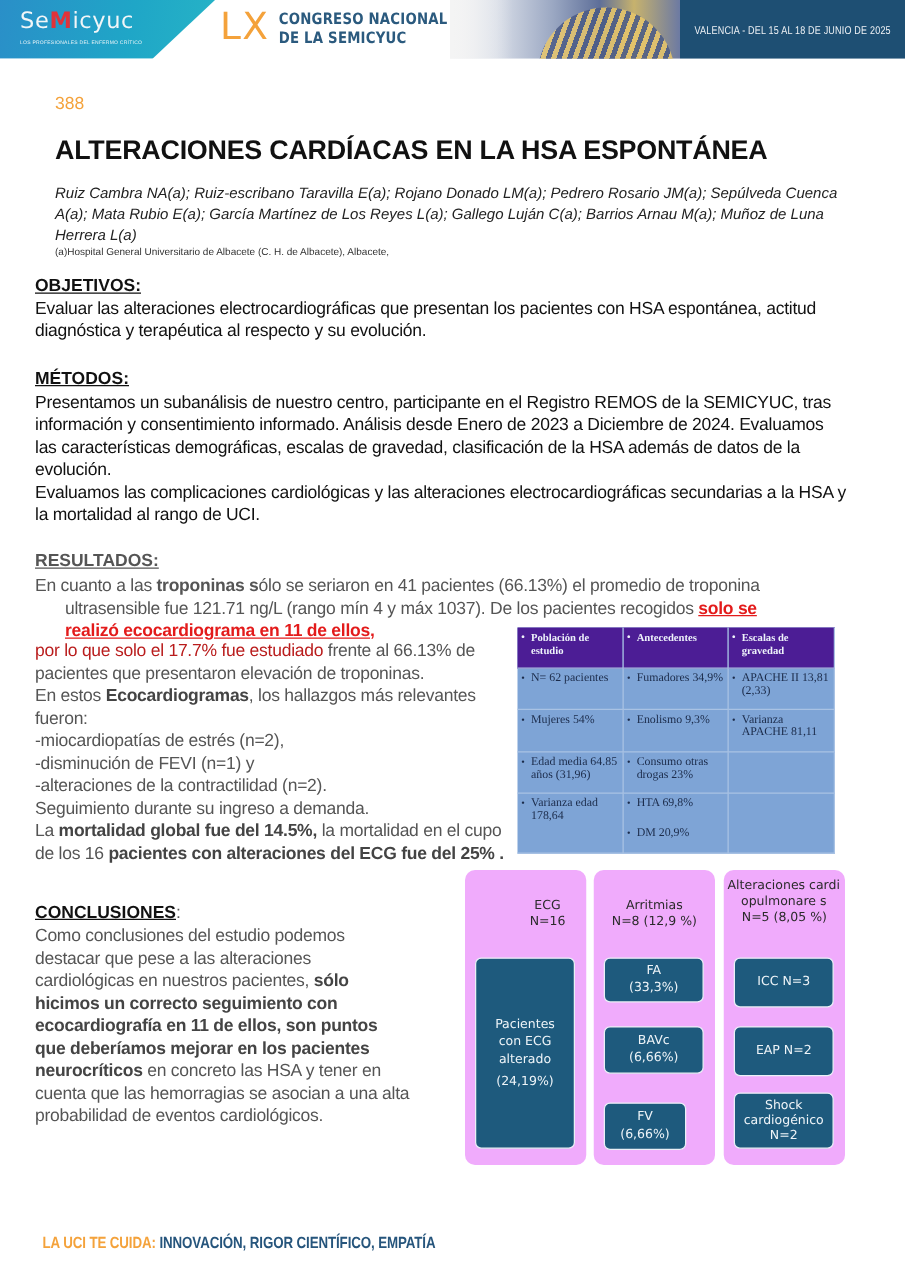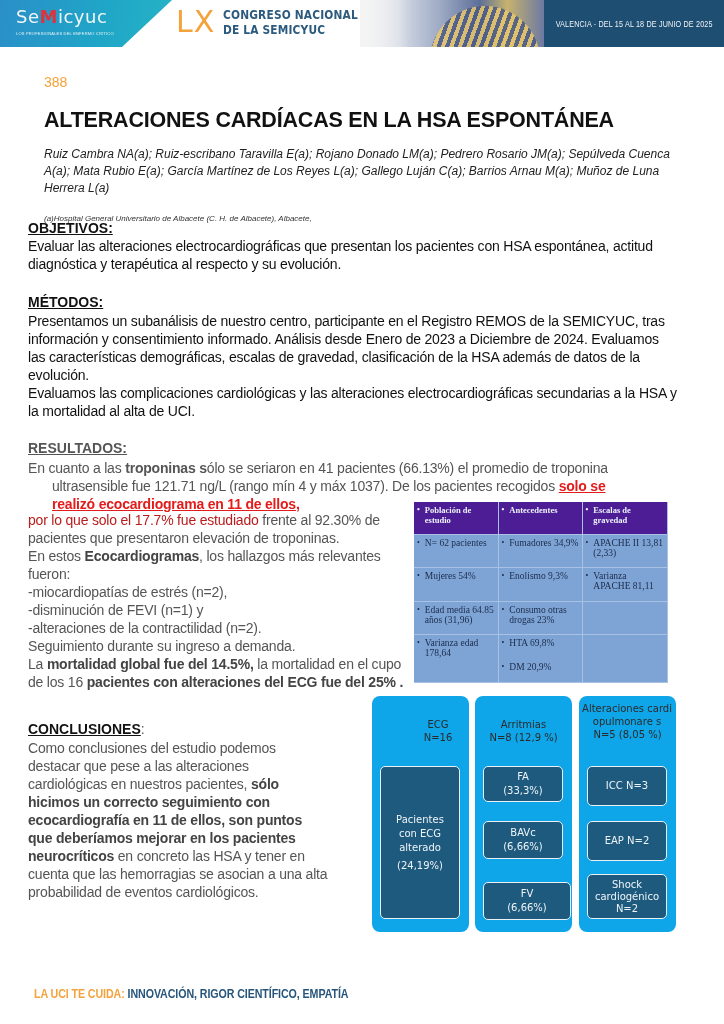--- a/index.html
+++ b/index.html
@@ -23,21 +23,21 @@
   .photo::before { content: ""; position: absolute; left: 70px; top: 6px; width: 110px; height: 60px; border-radius: 60px 60px 0 0;
     background: repeating-linear-gradient(110deg, #e8c66a 0 4px, #4a5a85 4px 8px); opacity: 0.85; }
   .photo::after { content: ""; position: absolute; left: 0; top: 0; width: 50px; height: 47px; background: linear-gradient(90deg, #f4f4f4, rgba(244,244,244,0)); }
   .banner-right { position: absolute; left: 544px; top: 0; width: 180px; height: 47px; background: #1e4f73; display: flex; align-items: center; justify-content: center; }
   .banner-right span { color: #f0f3f6; font-size: 9px; letter-spacing: 0.2px; transform: scaleX(0.8); white-space: nowrap; }
 
   
   .abs-num { position: absolute; left: 44px; top: 74px; font-size: 14px; color: #f4a23b; }
   .title { position: absolute; left: 44px; top: 108px; font-size: 21.5px; font-weight: bold; color: #111; letter-spacing: -0.2px; white-space: nowrap; }
   .authors { position: absolute; left: 44px; top: 146px; width: 630px; font-size: 12px; font-style: italic; line-height: 17px; color: #222; }
-  .affil { position: absolute; left: 44px; top: 214px; font-size: 8px; font-style: italic; color: #333; }
+  .affil { position: absolute; left: 44px; top: 197px; font-size: 8px; color: #333; }
 
   .sec-head { position: absolute; left: 28px; font-size: 14px; font-weight: bold; text-decoration: underline; color: #111; }
   .sec-body { position: absolute; left: 28px; font-size: 14px; line-height: 18px; color: #111; letter-spacing: -0.2px; }
   .obj-head { top: 220px; }
   .obj-body { top: 237px; width: 640px; }
   .met-head { top: 294px; }
   .met-body { top: 312px; width: 650px; }
 
   .res-head { top: 440px; color: #555; }
   .gray { color: #555; }
@@ -50,21 +50,21 @@
 
   
   .stats-table { position: absolute; left: 414px; top: 502px; width: 254px; height: 181px; background: #7ea4d6; border-collapse: collapse; font-family: "Liberation Serif", serif; font-size: 9.5px; color: #1b2b4a; }
   .stats-table td, .stats-table th { vertical-align: top; padding: 3px 3px 3px 3px; border-right: 1px solid #a9c2e4; border-bottom: 1px solid #a9c2e4; }
   .stats-table th { background: #4c1d95; font-family: Liberation Serif, serif; font-size: 8.5px; font-weight: bold; color: #eef3fb; text-align: left; }
   .bul { display: flex; gap: 5px; }
   .bul::before { content: "•"; font-size: 8px; }
   .cell-gap { margin-top: 14px; }
 
   
-  .panel { position: absolute; top: 696px; height: 236px; background: #0ea5e9; border-radius: 8px; }
+  .panel { position: absolute; top: 696px; height: 236px; background: #f0abfc; border-radius: 8px; }
   .panel-title { text-align: center; font-family: "DejaVu Sans", sans-serif; font-size: 10px; color: #2b2b2b; line-height: 13px; }
   .dbox { position: absolute; background: #1e5a7d; border: 1.5px solid #eaf0f6; border-radius: 5px; color: #eef4f8; font-family: "DejaVu Sans", sans-serif; font-size: 10px; text-align: center; display: flex; flex-direction: column; align-items: center; justify-content: center; line-height: 14px; }
 
   .footer { position: absolute; left: 34px; top: 986px; font-size: 13px; font-weight: bold; letter-spacing: -0.1px; transform: scaleX(0.82); transform-origin: left center; white-space: nowrap; }
   .footer .o { color: #f4a23b; }
   .footer .b { color: #26557c; }
 </style>
 </head>
 <body>
 
@@ -91,30 +91,30 @@
 <div class="title">ALTERACIONES CARDÍACAS EN LA HSA ESPONTÁNEA</div>
 <div class="authors">Ruiz Cambra NA(a); Ruiz-escribano Taravilla E(a); Rojano Donado LM(a); Pedrero Rosario JM(a); Sepúlveda Cuenca A(a); Mata Rubio E(a); García Martínez de Los Reyes L(a); Gallego Luján C(a); Barrios Arnau M(a); Muñoz de Luna Herrera L(a)</div>
 <div class="affil">(a)Hospital General Universitario de Albacete (C. H. de Albacete),  Albacete,</div>
 
 <div class="sec-head obj-head">OBJETIVOS:</div>
 <div class="sec-body obj-body">Evaluar las alteraciones electrocardiográficas que presentan los pacientes con HSA espontánea, actitud diagnóstica y terapéutica al respecto y su evolución.</div>
 
 <div class="sec-head met-head">MÉTODOS:</div>
 <div class="sec-body met-body">
   <div>Presentamos un subanálisis de nuestro centro, participante en el Registro REMOS de la SEMICYUC, tras información y consentimiento informado. Análisis desde Enero de 2023 a Diciembre de 2024. Evaluamos las características demográficas, escalas de gravedad, clasificación de la HSA además de datos de la evolución.</div>
-  <div>Evaluamos las complicaciones cardiológicas y las alteraciones electrocardiográficas secundarias a la HSA y la mortalidad al alta de UCI.</div>
+  <div>Evaluamos las complicaciones cardiológicas y las alteraciones electrocardiográficas secundarias a la HSA y la mortalidad al rango de UCI.</div>
 </div>
 
 <div class="sec-head res-head">RESULTADOS:</div>
 <div class="res-lead">
   <span>En cuanto a las </span><b>troponinas s</b><span>ólo se seriaron en 41 pacientes (66.13%) el promedio de troponina</span>
   <span class="indent"><span>ultrasensible fue 121.71 ng/L (rango mín 4 y máx 1037). De los pacientes recogidos </span><span class="redbold">solo se</span><br><span class="redbold">realizó ecocardiograma en 11 de ellos,</span></span>
 </div>
 <div class="res-col">
-  <div><span class="red">por lo que solo el 17.7% fue estudiado</span><span> frente al 92.30% de pacientes que presentaron elevación de troponinas.</span></div>
+  <div><span class="red">por lo que solo el 17.7% fue estudiado</span><span> frente al 66.13% de pacientes que presentaron elevación de troponinas.</span></div>
   <div><span>En estos </span><b>Ecocardiogramas</b><span>, los hallazgos más relevantes fueron:</span></div>
   <div>-miocardiopatías de estrés (n=2),</div>
   <div>-disminución de FEVI (n=1) y</div>
   <div>-alteraciones de la contractilidad (n=2).</div>
   <div>Seguimiento durante su ingreso a demanda.</div>
   <div><span>La </span><b>mortalidad global fue del 14.5%,</b><span> la mortalidad en el cupo de los 16 </span><b>pacientes con alteraciones del ECG fue del 25% .</b></div>
 </div>
 
 <table class="stats-table">
   <tbody>
@@ -219,21 +219,21 @@
   <div class="panel-title" style="margin-top:22px;">Arritmias</div>
   <div class="panel-title">N=8 (12,9 %)</div>
   <div class="dbox" style="left:8px;top:70px;width:80px;height:36px;">
     <div>FA</div>
     <div>(33,3%)</div>
   </div>
   <div class="dbox" style="left:8px;top:125px;width:80px;height:38px;">
     <div>BAVc</div>
     <div>(6,66%)</div>
   </div>
-  <div class="dbox" style="left:8px;top:186px;width:88px;height:38px;">
+  <div class="dbox" style="left:8px;top:186px;width:66px;height:38px;">
     <div>FV</div>
     <div>(6,66%)</div>
   </div>
 </div>
 
 <div class="panel" style="left:579px;width:97px;">
   <div class="panel-title" style="margin-top:6px;width:90px;margin-left:3px;word-break:break-all;">Alteraciones cardiopulmonare s</div>
   <div class="panel-title">N=5 (8,05 %)</div>
   <div class="dbox" style="left:8px;top:70px;width:80px;height:40px;">
     <div>ICC N=3</div>

